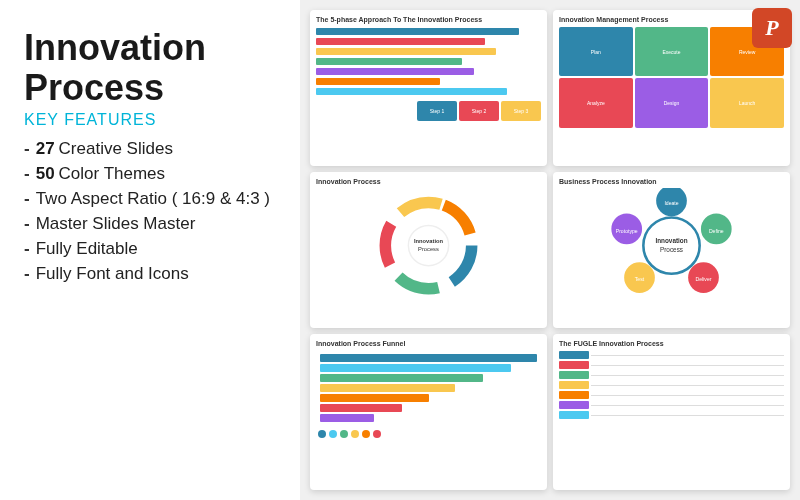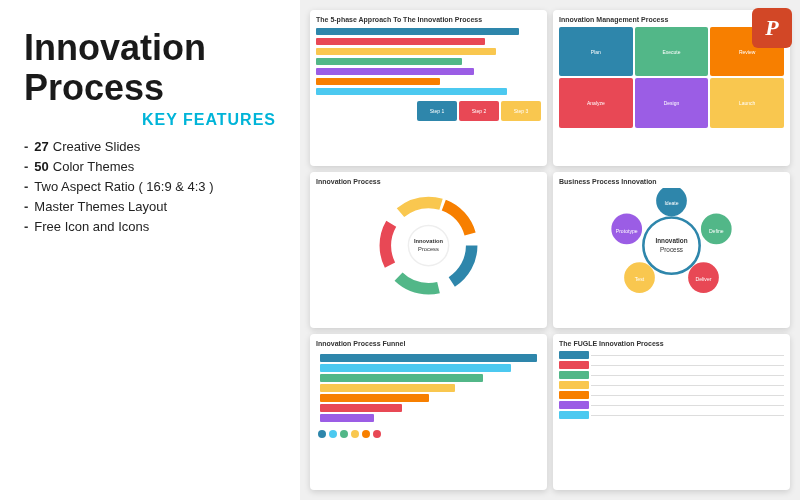--- a/index.html
+++ b/index.html
@@ -32,37 +32,36 @@
     }
 
     .subtitle {
       font-size: 12px;
       color: #666;
       margin-bottom: 18px;
     }
 
     .key-features-label {
       font-size: 16px;
-      font-weight: 700;
+      font-weight: 400;
       color: #00b4d8;
       text-transform: uppercase;
       letter-spacing: 1px;
       margin-bottom: 10px;
-      text-align: right;
     }
 
     .features-list {
       list-style: none;
       display: flex;
       flex-direction: column;
       gap: 5px;
     }
 
     .features-list li {
-      font-size: 13px;
+      font-size: 17px;
       color: #222;
       display: flex;
       align-items: flex-end;
       gap: 4px;
     }
 
     .features-list li::before {
       content: '-';
       color: #333;
       font-weight: bold;
@@ -192,22 +191,23 @@
 <body>
 
 <div class="left-panel">
   <h1 class="main-title">Innovation Process</h1>
   <div class="key-features-label">KEY FEATURES</div>
   <ul class="features-list">
 
   <li><span class="feature-bold">27</span> Creative Slides</li>
       <li><span class="feature-bold">50</span> Color Themes</li>
       <li>Two Aspect Ratio ( 16:9 &amp; 4:3 )</li>
-      <li>Master Themes Layout</li>
-      <li>Free Icon and Icons</li>
+      <li>Master Slides Master</li>
+      <li>Fully Editable</li>
+      <li>Fully Font and Icons</li>
     </ul>
 </div>
 
 <div class="right-panel">
 
   <div class="ppt-icon">
     <span>P</span>
   </div>
 
   <div class="slide-thumb slide-1">

